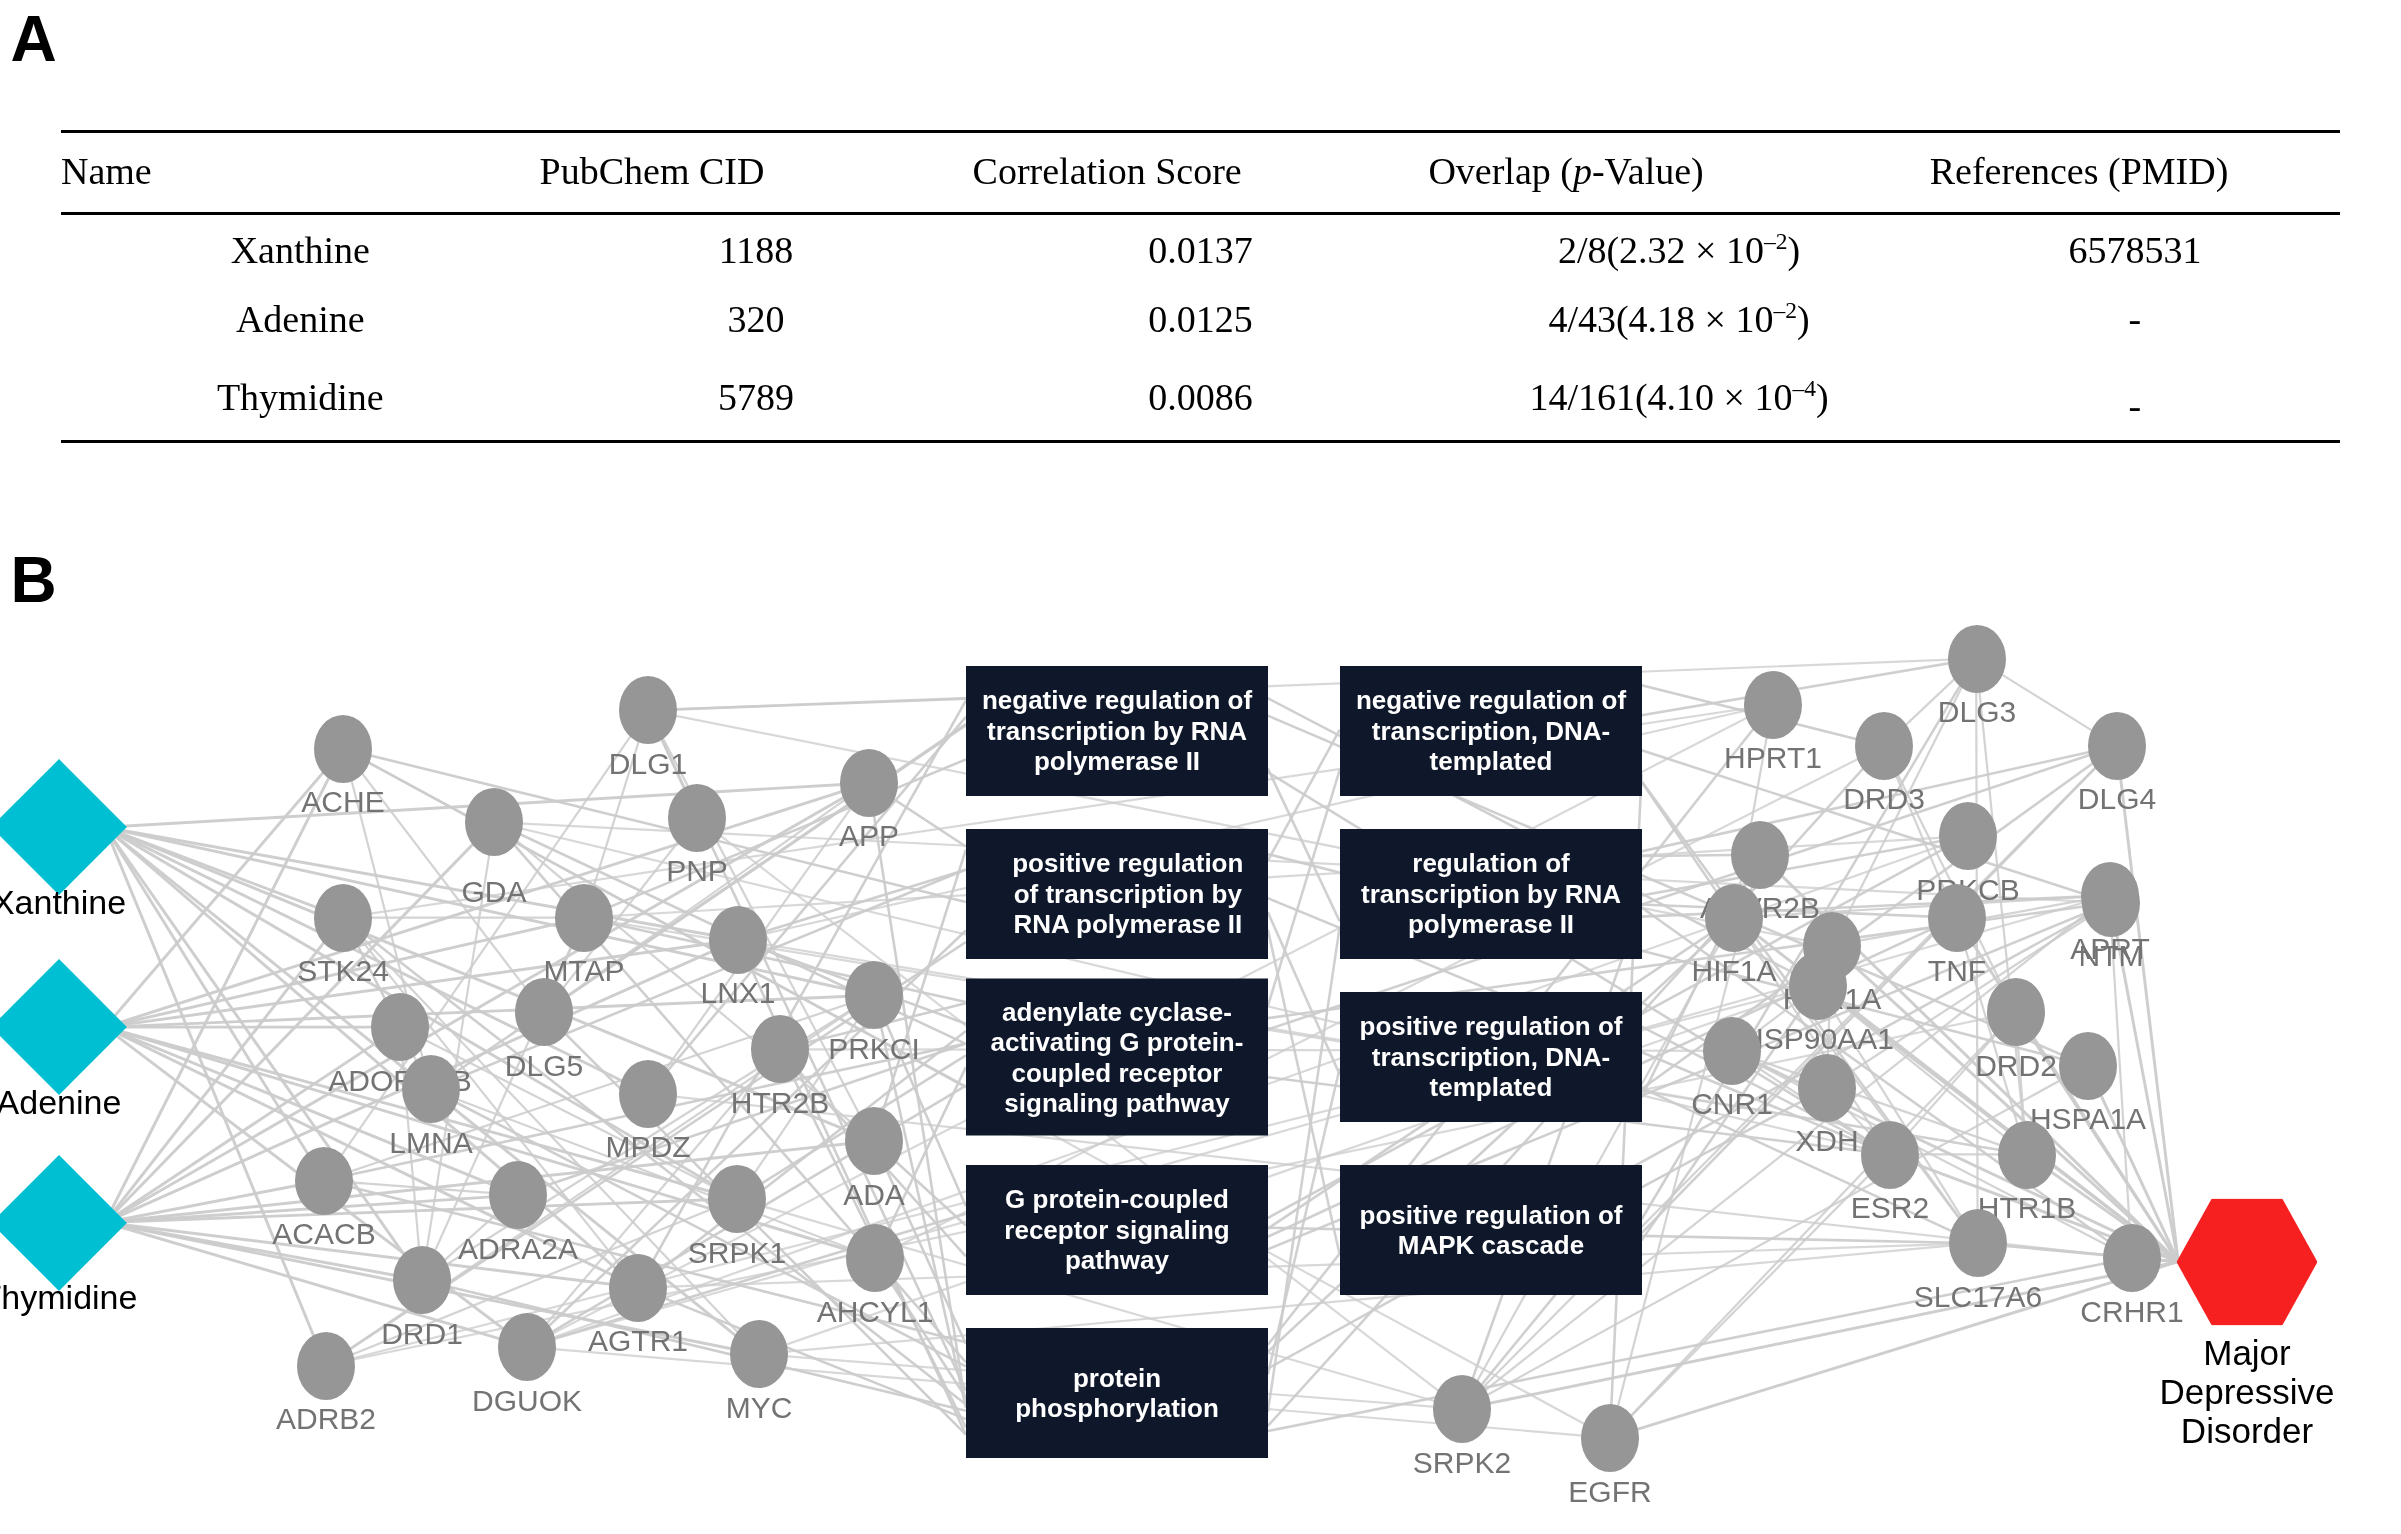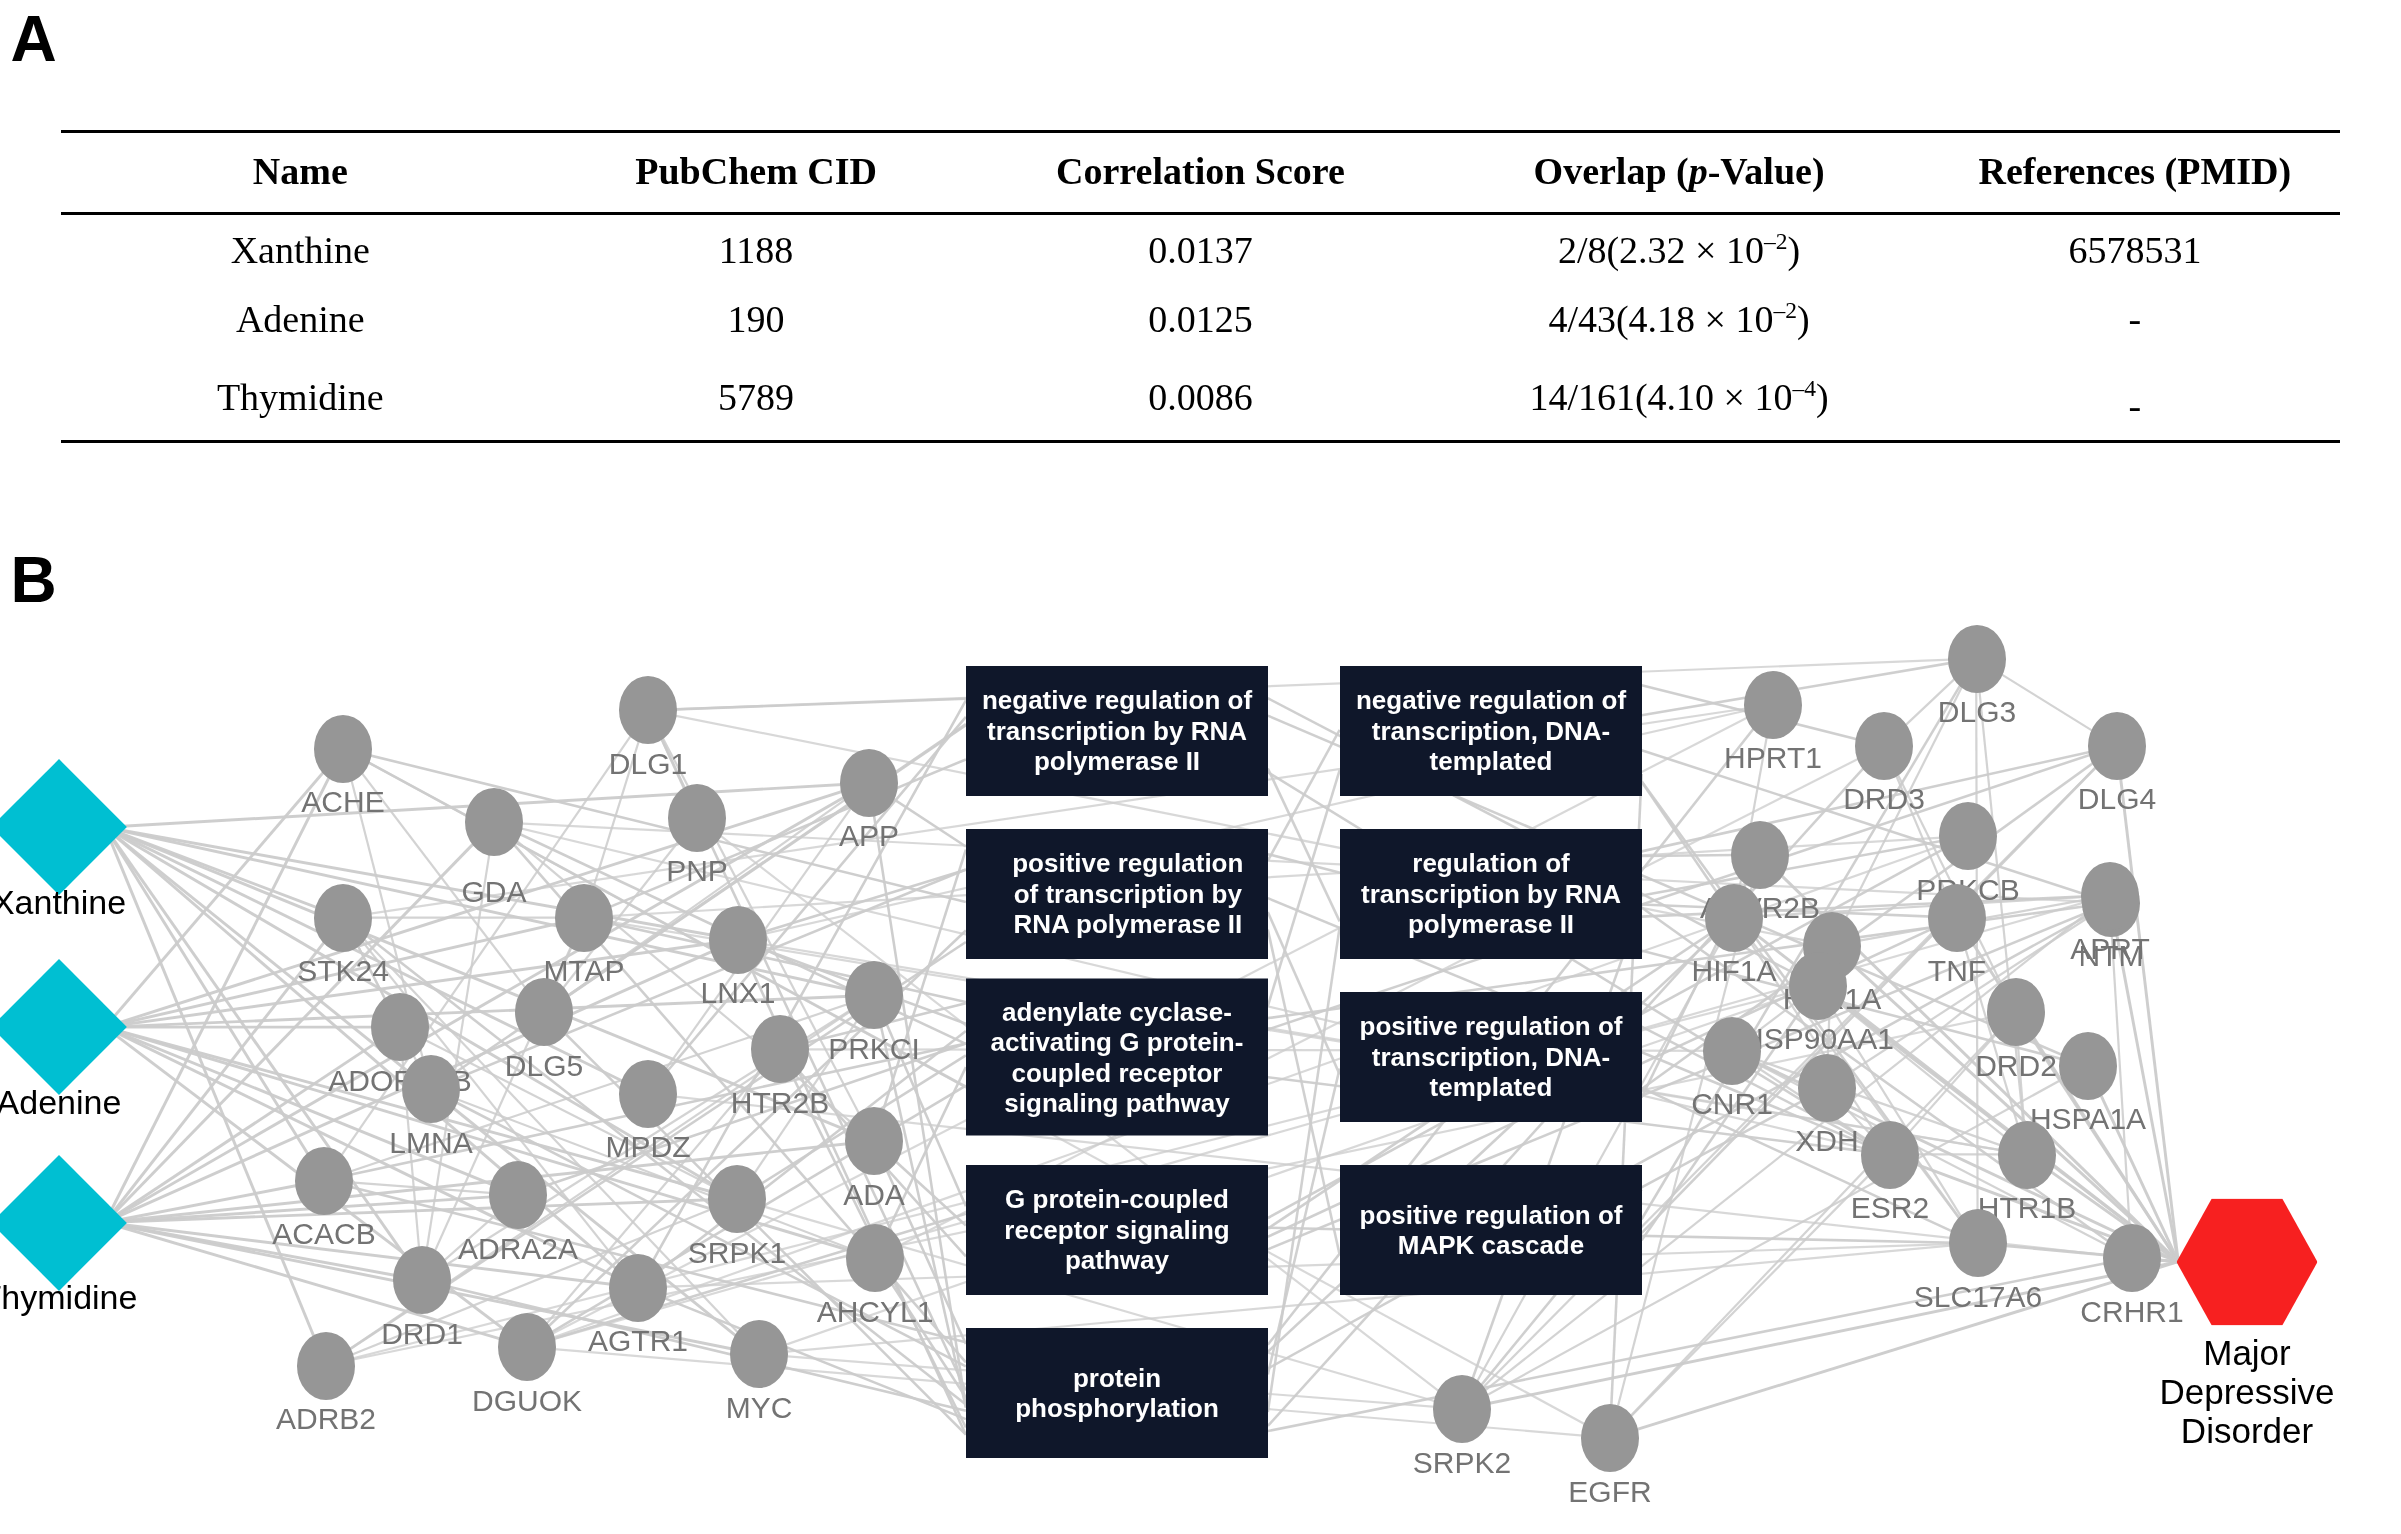--- a/index.html
+++ b/index.html
@@ -16,21 +16,21 @@
   #panel-a-letter { left:10.4px; top:7.4px; }
   #panel-b-letter { left:10.4px; top:548px; }
 
   
   #table-wrap { position:absolute; left:61px; top:130px; width:2279px; }
   table.data-table {
     width:100%; border-collapse:collapse;
     font-family:"Liberation Serif", serif; font-size:38px; color:#000;
   }
   table.data-table thead th {
-    font-weight:700; text-align:center; padding:16.3px 0 19px 0;
+    font-weight:400; text-align:left; padding:16.3px 0 19px 0;
     border-top:3.7px solid #000; border-bottom:3px solid #000;
     white-space:nowrap;
   }
   table.data-table thead th:first-child { border-top:3.7px solid #000; }
   table.data-table tbody td {
     text-align:center; padding:12.6px 0; border:none; white-space:nowrap;
   }
   table.data-table tbody tr:last-child td { border-bottom:3.7px solid #000; }
   table.data-table .dash { font-size:38px; }
   .col-name   { width:21%; }
@@ -102,21 +102,21 @@
     <tbody>
       <tr>
         <td>Xanthine</td>
         <td>1188</td>
         <td>0.0137</td>
         <td><span>2/8</span><span>(2.32 × 10</span><sup>–2</sup><span>)</span></td>
         <td>6578531</td>
       </tr>
       <tr>
         <td>Adenine</td>
-        <td>190</td>
+        <td>320</td>
         <td>0.0125</td>
         <td><span>4/43</span><span>(4.18 × 10</span><sup>–2</sup><span>)</span></td>
         <td class="dash">-</td>
       </tr>
       <tr>
         <td>Thymidine</td>
         <td>5789</td>
         <td>0.0086</td>
         <td><span>14/161</span><span>(4.10 × 10</span><sup>–4</sup><span>)</span></td>
         <td class="dash" style="vertical-align:bottom;padding-top:30px;">-</td>

